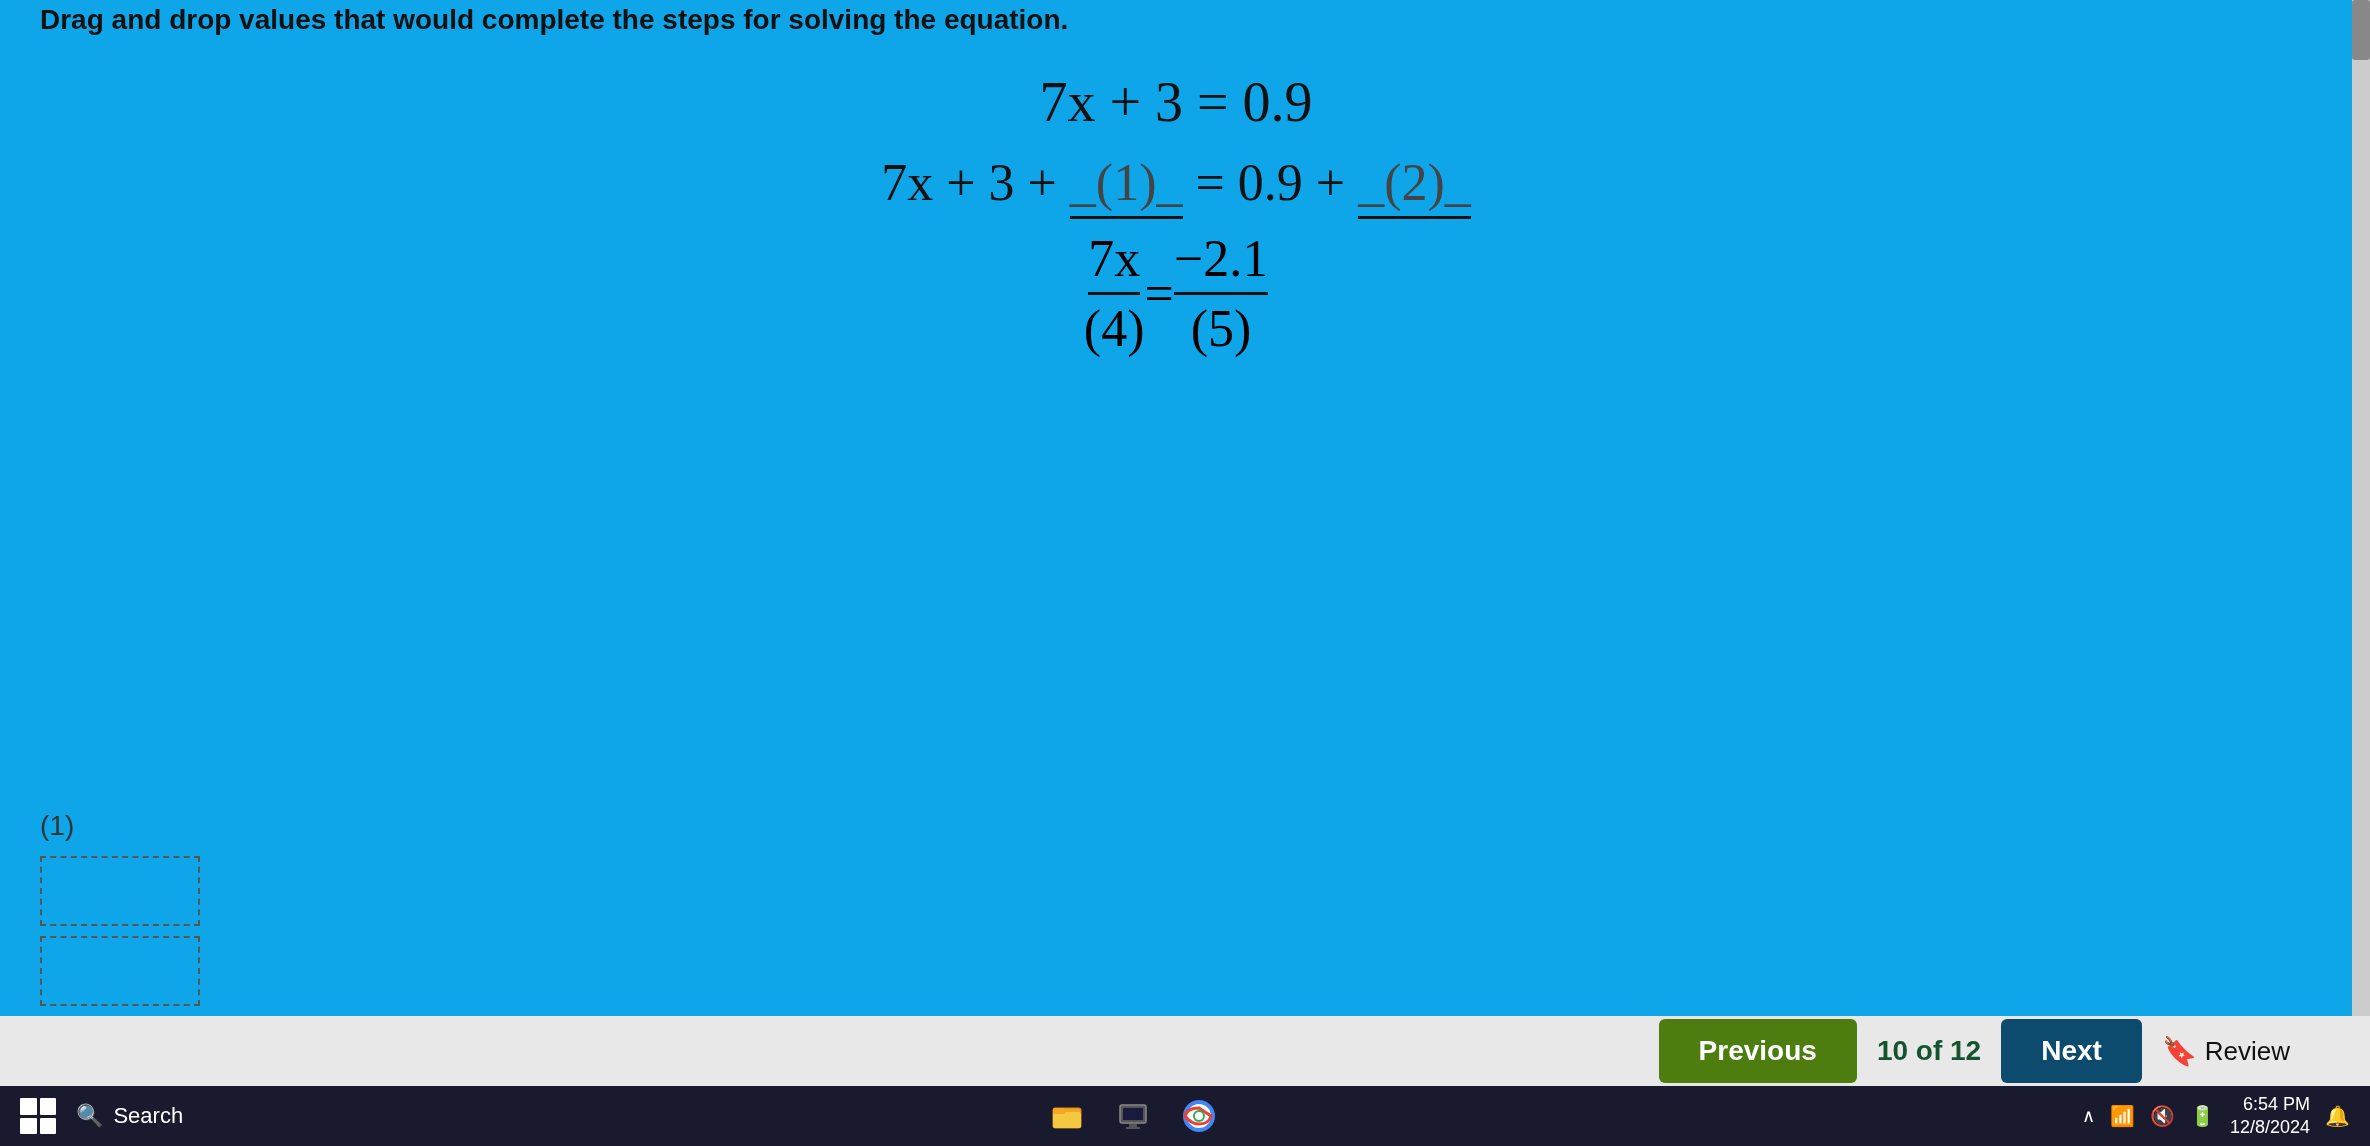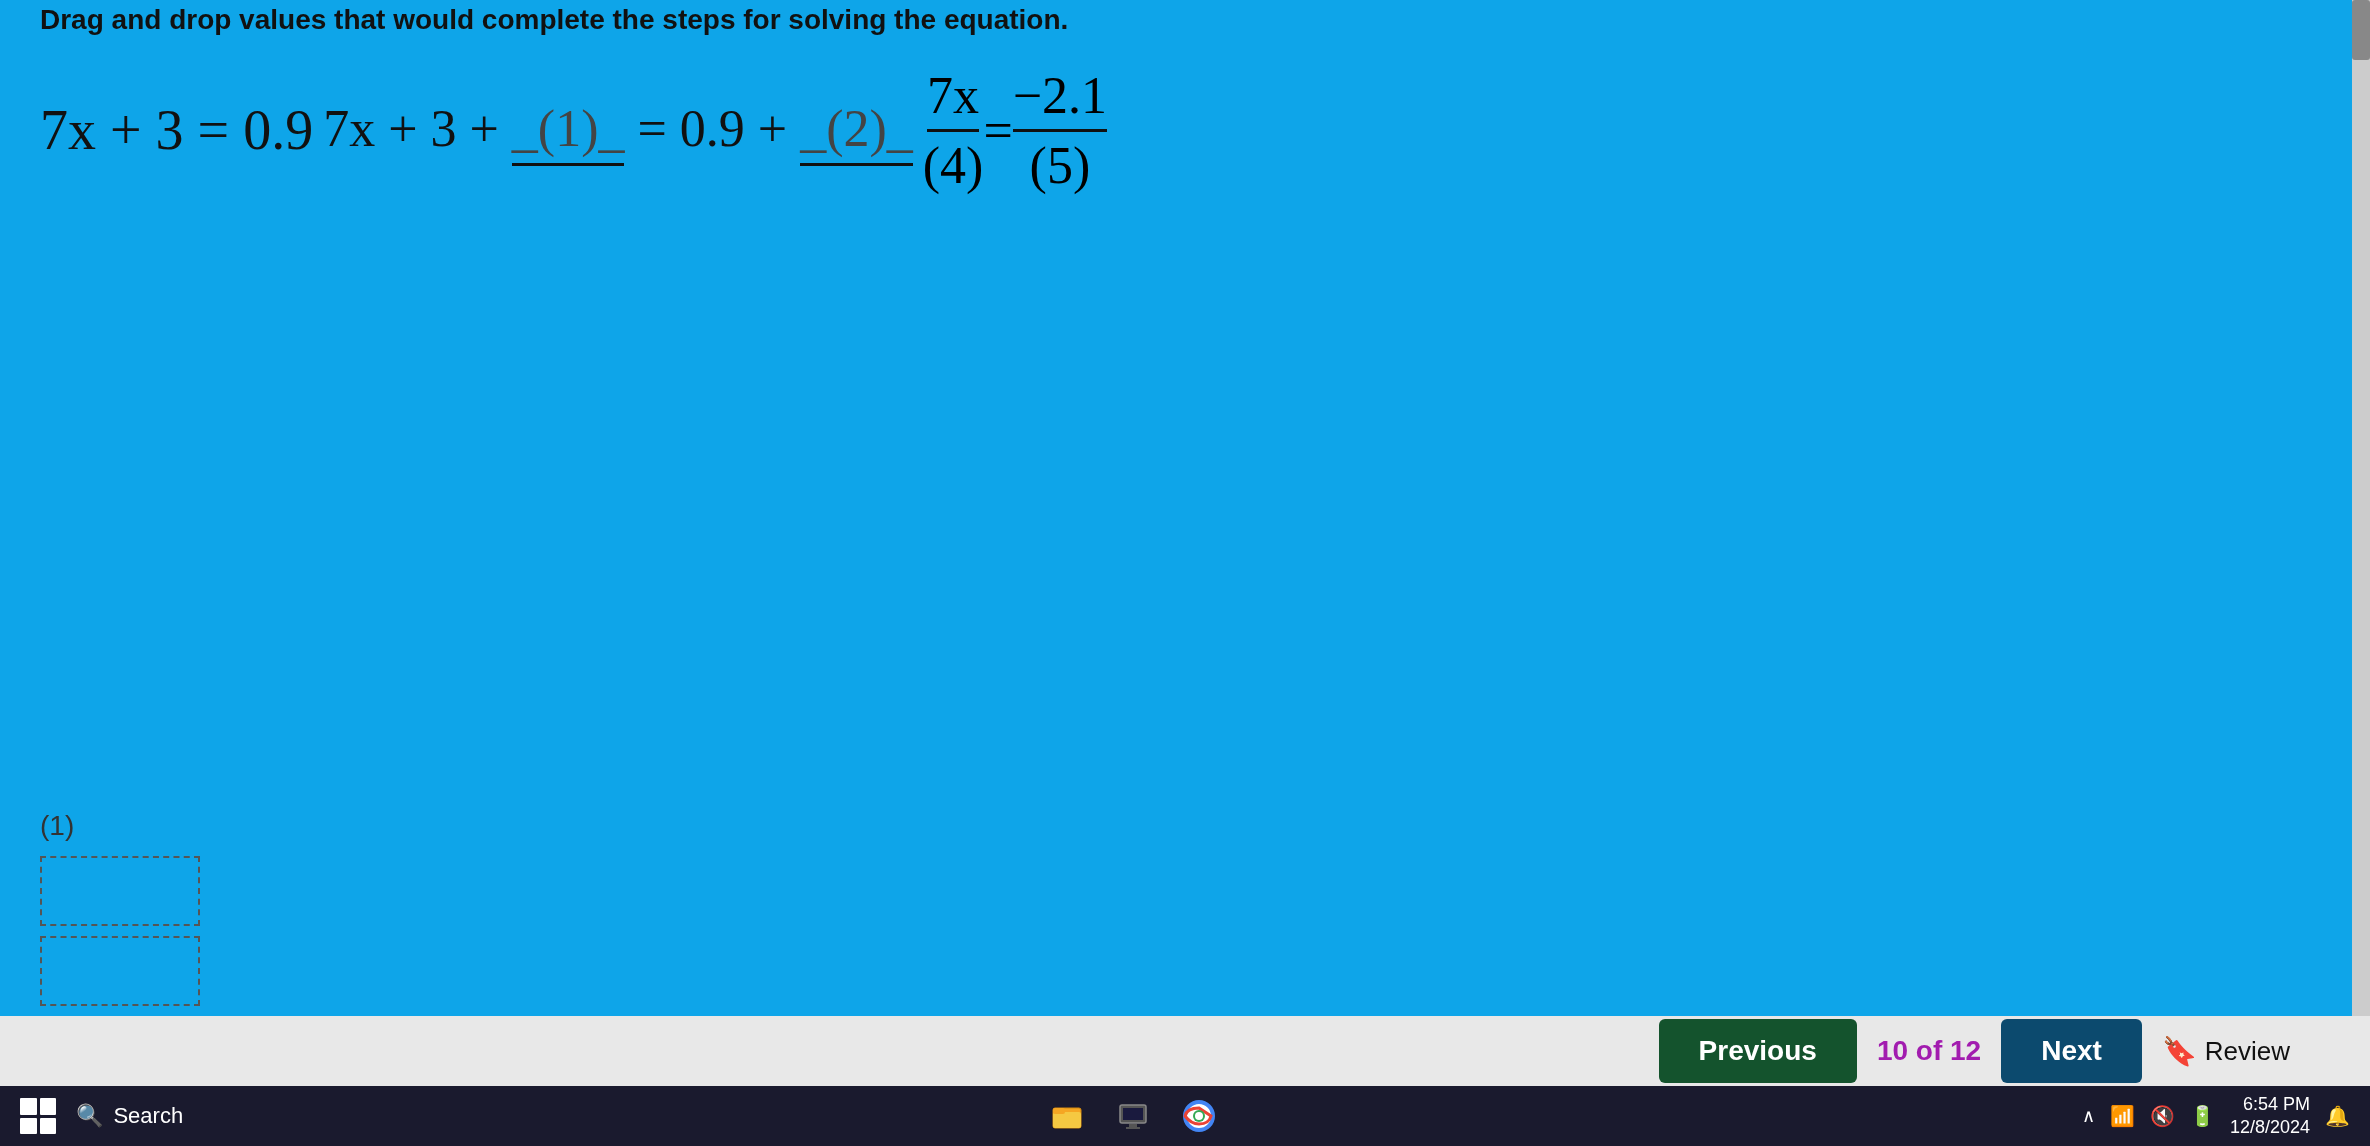--- a/index.html
+++ b/index.html
@@ -39,21 +39,21 @@
       top: 10px;
       right: 30px;
       font-family: Arial, sans-serif;
       font-size: 22px;
       color: #444;
     }
 
     
     .equation-area {
       display: flex;
-      flex-direction: row;
+      flex-direction: column;
       align-items: center;
       margin-top: 10px;
       gap: 10px;
     }
 
     .eq-line {
       font-size: 52px;
       color: #111;
       line-height: 1.3;
       white-space: nowrap;
@@ -130,35 +130,35 @@
       height: 70px;
       background: #e8e8e8;
       display: flex;
       align-items: center;
       justify-content: flex-end;
       padding-right: 80px;
       gap: 20px;
     }
 
     .btn-previous {
-      background: #14532d;
+      background: #4d7c0f;
       color: white;
       border: none;
       padding: 16px 40px;
       font-size: 28px;
       font-family: Arial, sans-serif;
       font-weight: bold;
       border-radius: 6px;
       cursor: pointer;
     }
 
     .page-indicator {
       font-family: Arial, sans-serif;
       font-size: 28px;
-      color: #a21caf;
+      color: #14532d;
       font-weight: bold;
     }
 
     .btn-next {
       background: #0c4a6e;
       color: white;
       border: none;
       padding: 16px 40px;
       font-size: 28px;
       font-family: Arial, sans-serif;

